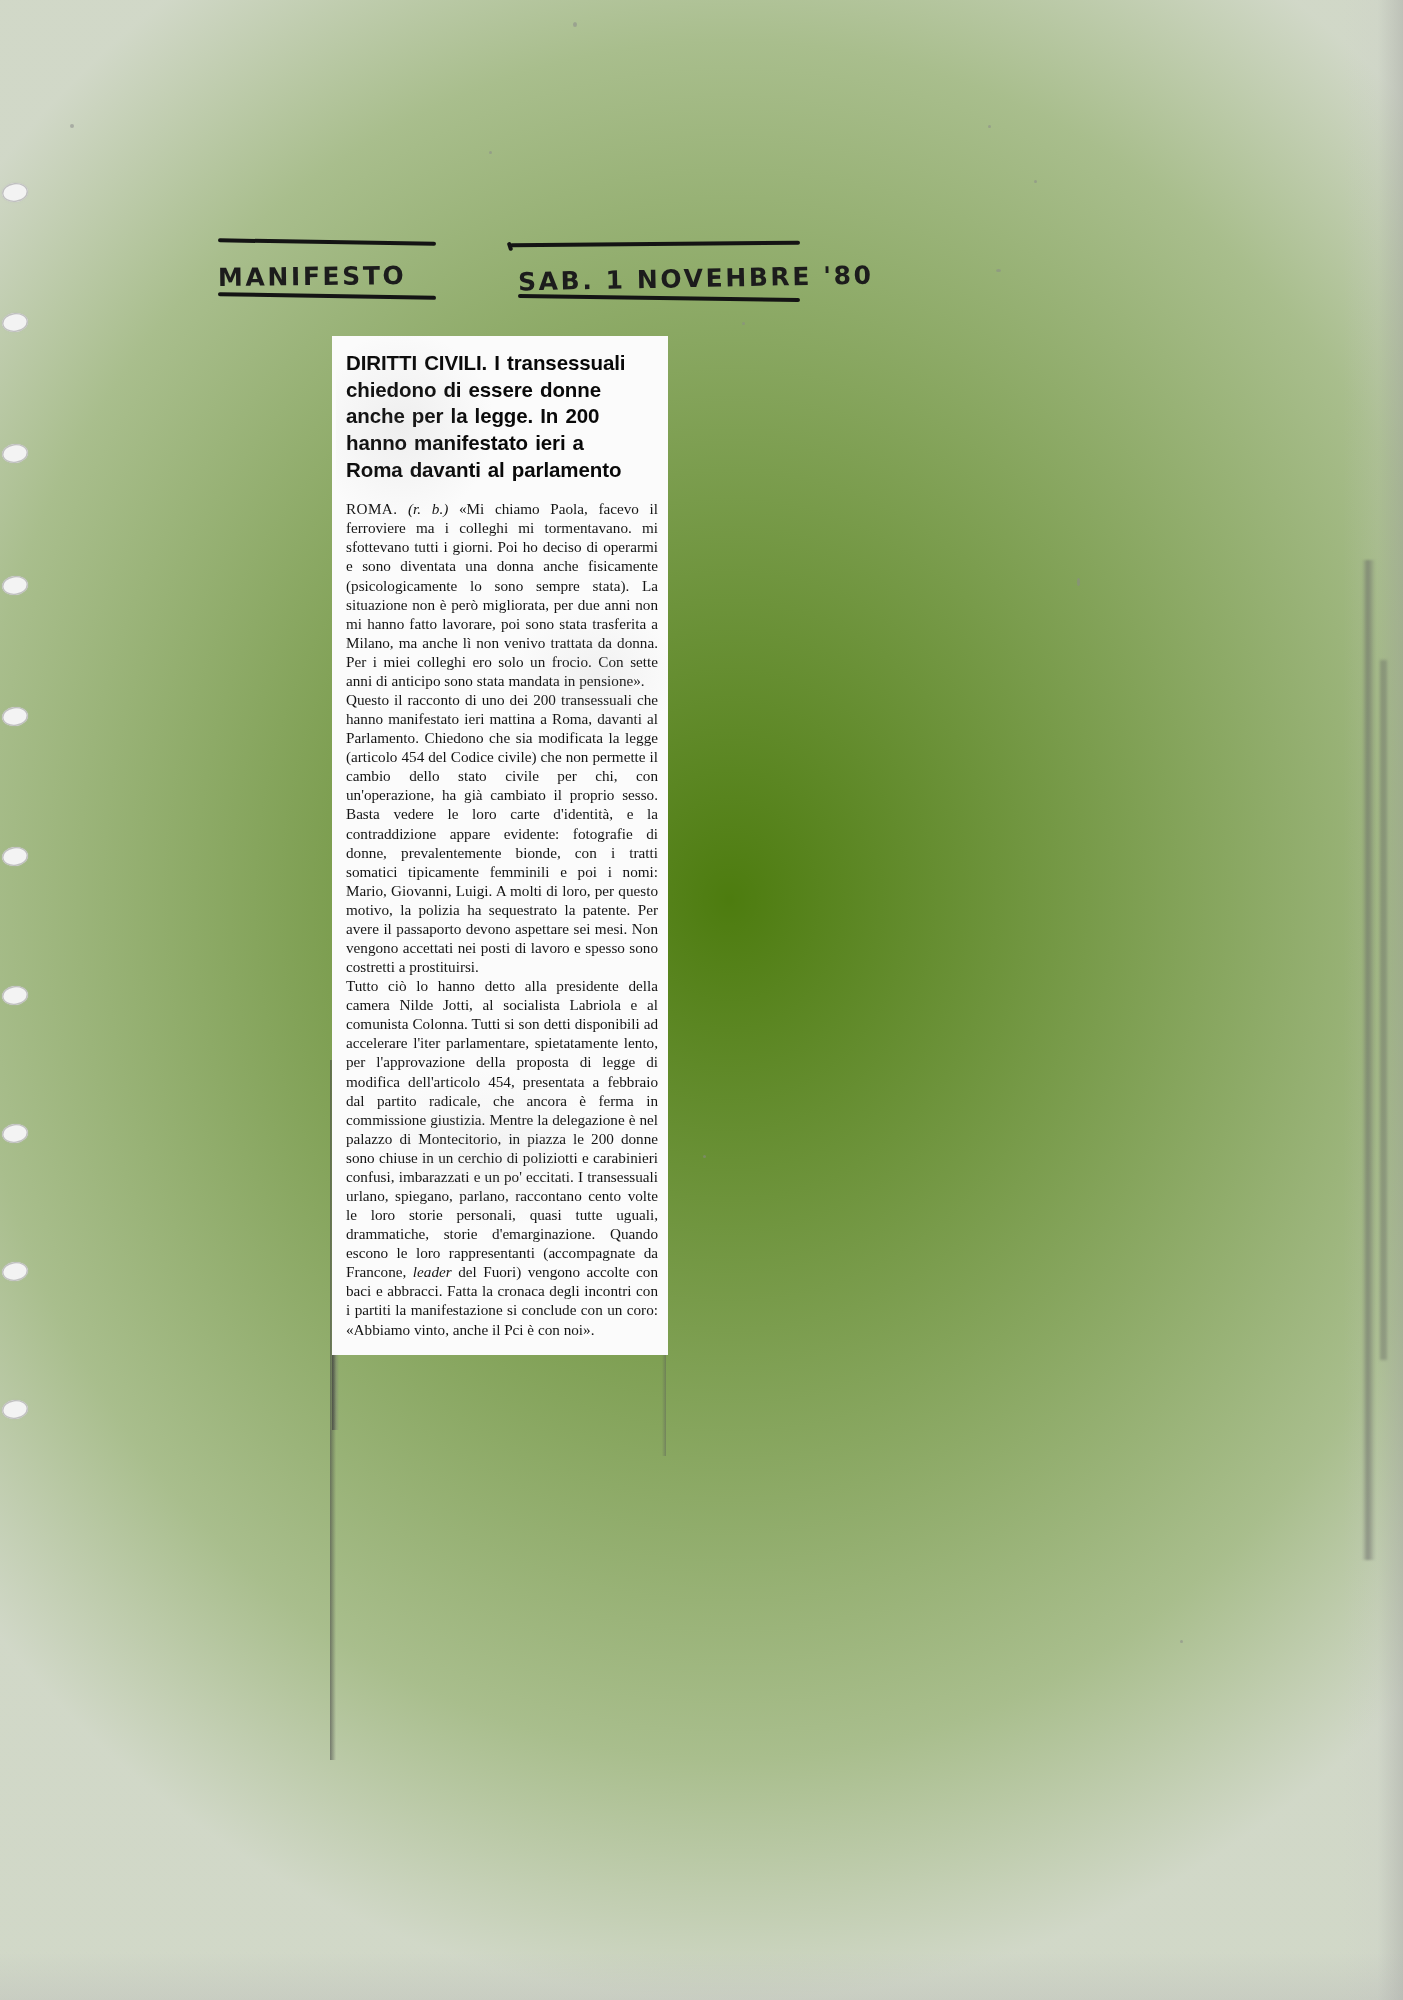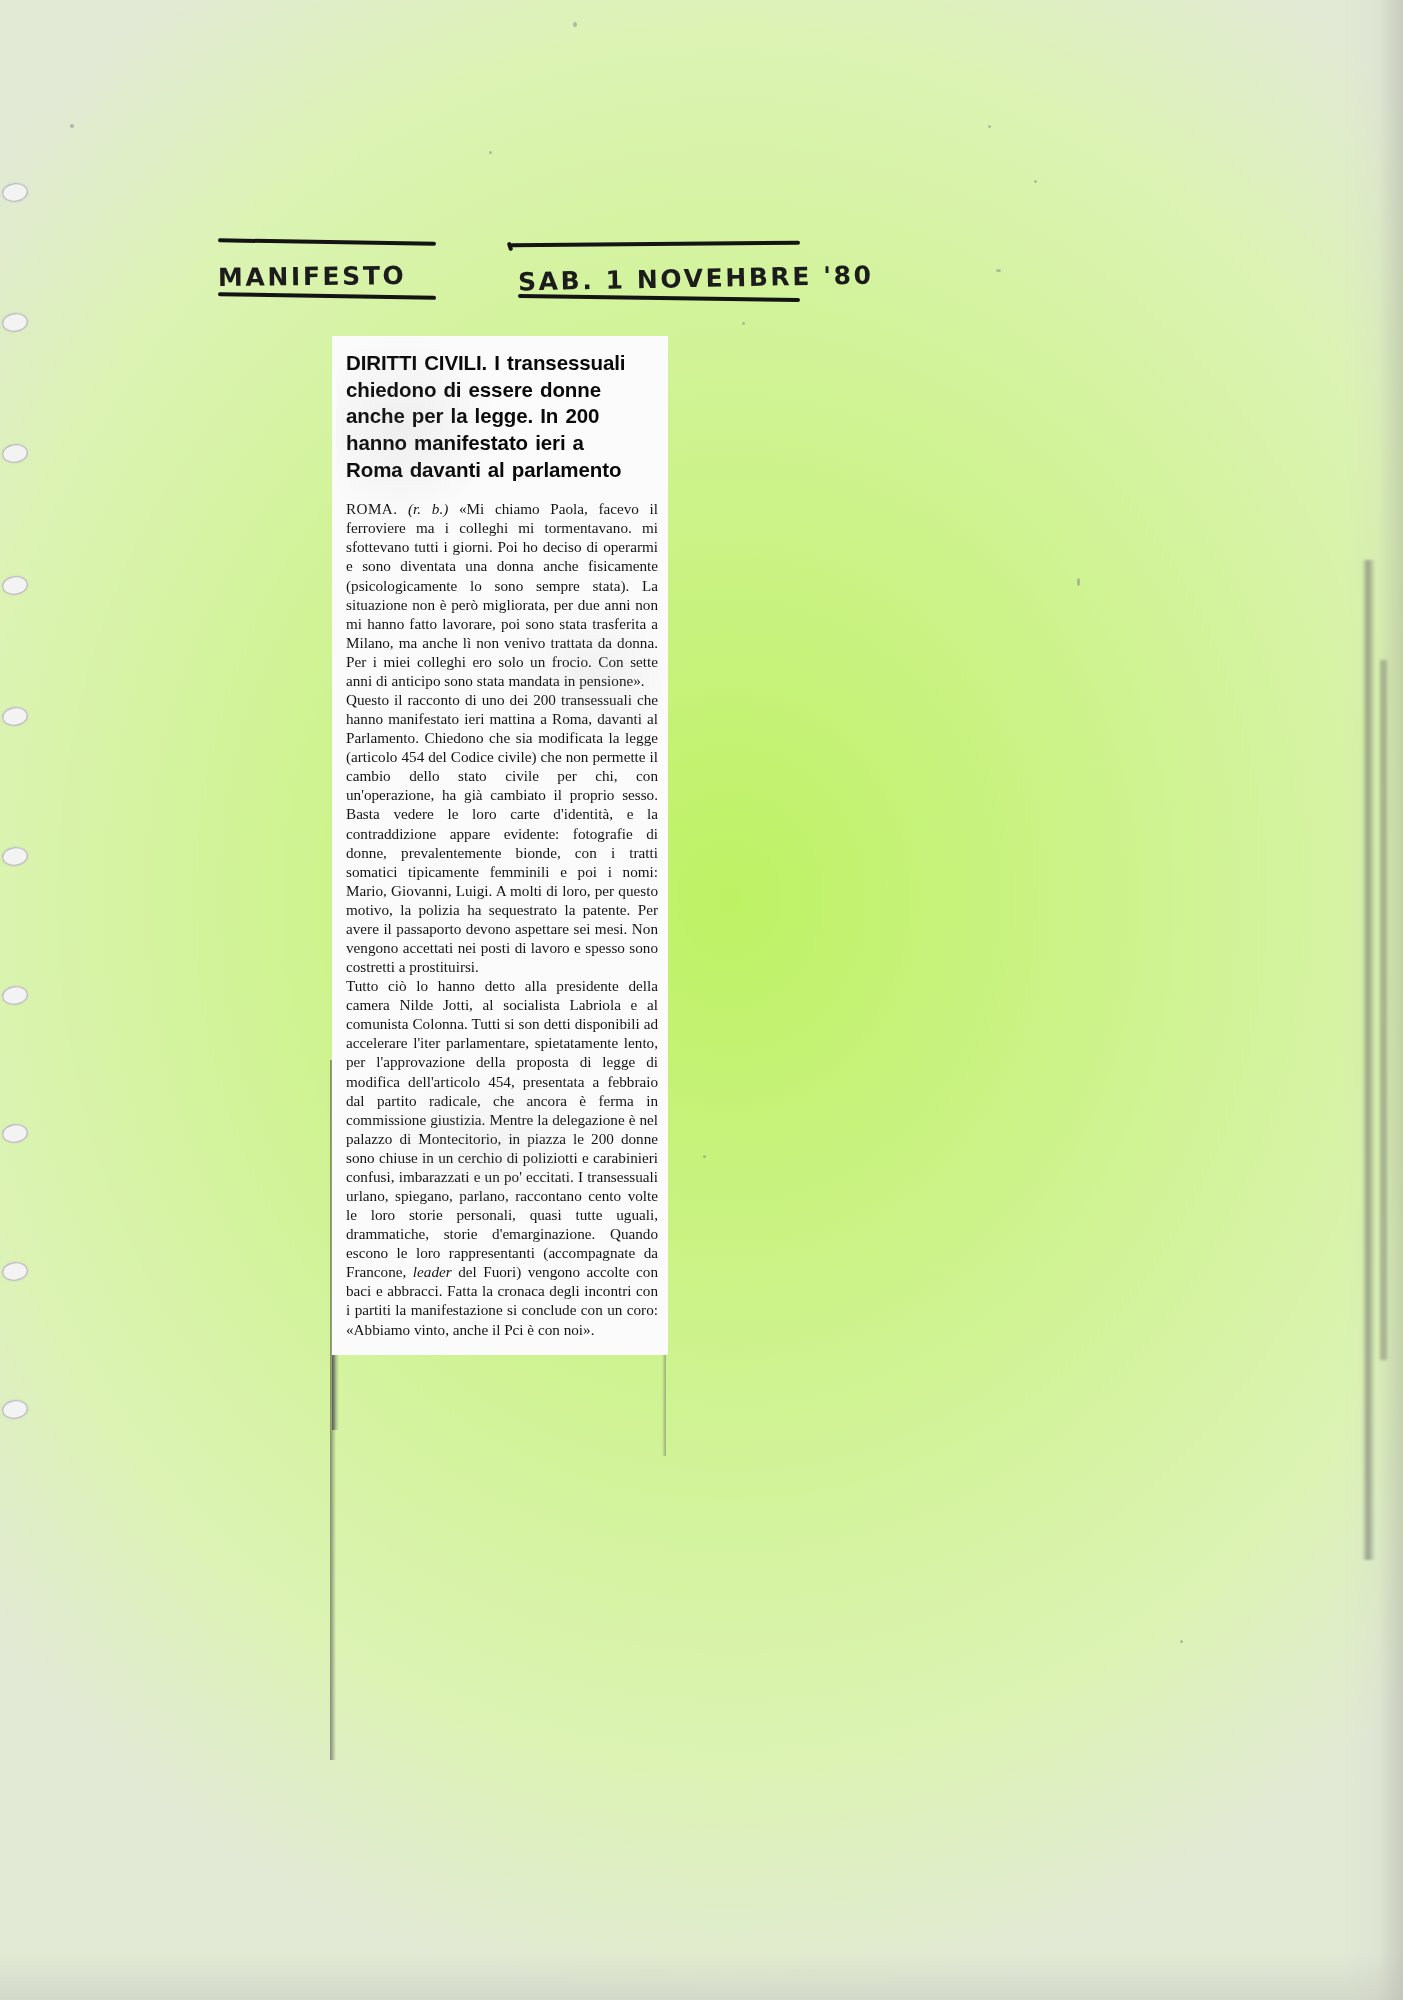--- a/index.html
+++ b/index.html
@@ -8,21 +8,21 @@
     background: #ffffff;
   }
   body {
     font-family: "Liberation Serif", serif;
   }
 
   #page {
     position: relative;
     width: 1403px;
     height: 2000px;
-    background: #bef264;
+    background: #4d7c0f;
     overflow: hidden;
   }
 
   
   .paper-tint {
     position: absolute;
     inset: 0;
     background:
       radial-gradient(ellipse 70% 55% at 52% 45%, rgba(255,255,255,0) 0%, rgba(244,244,244,0.55) 78%, rgba(232,232,232,0.85) 100%);
     pointer-events: none;

